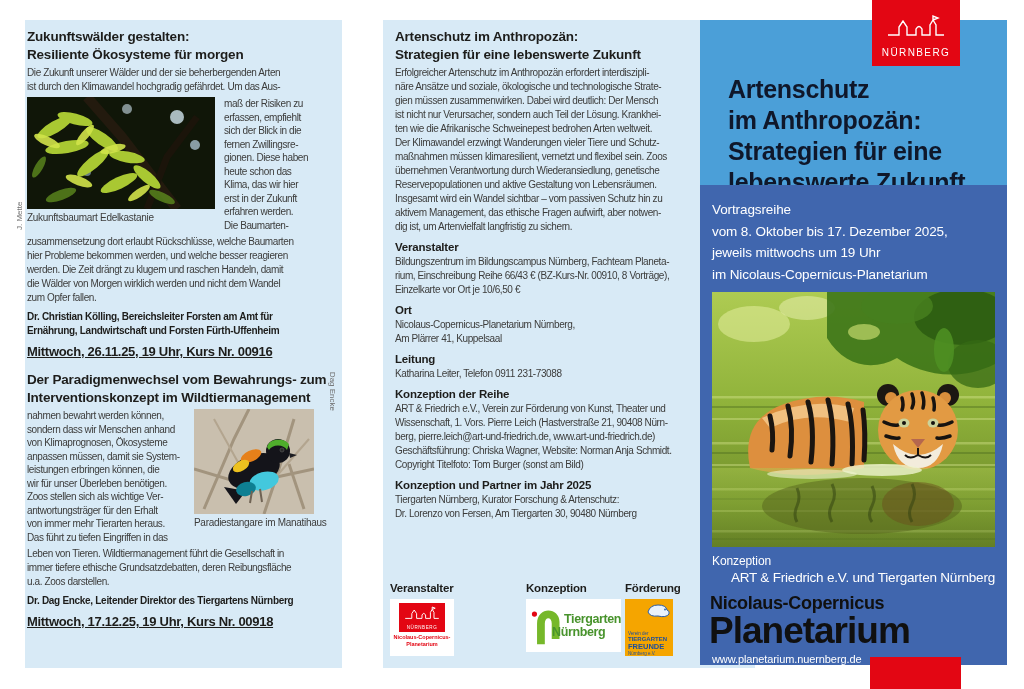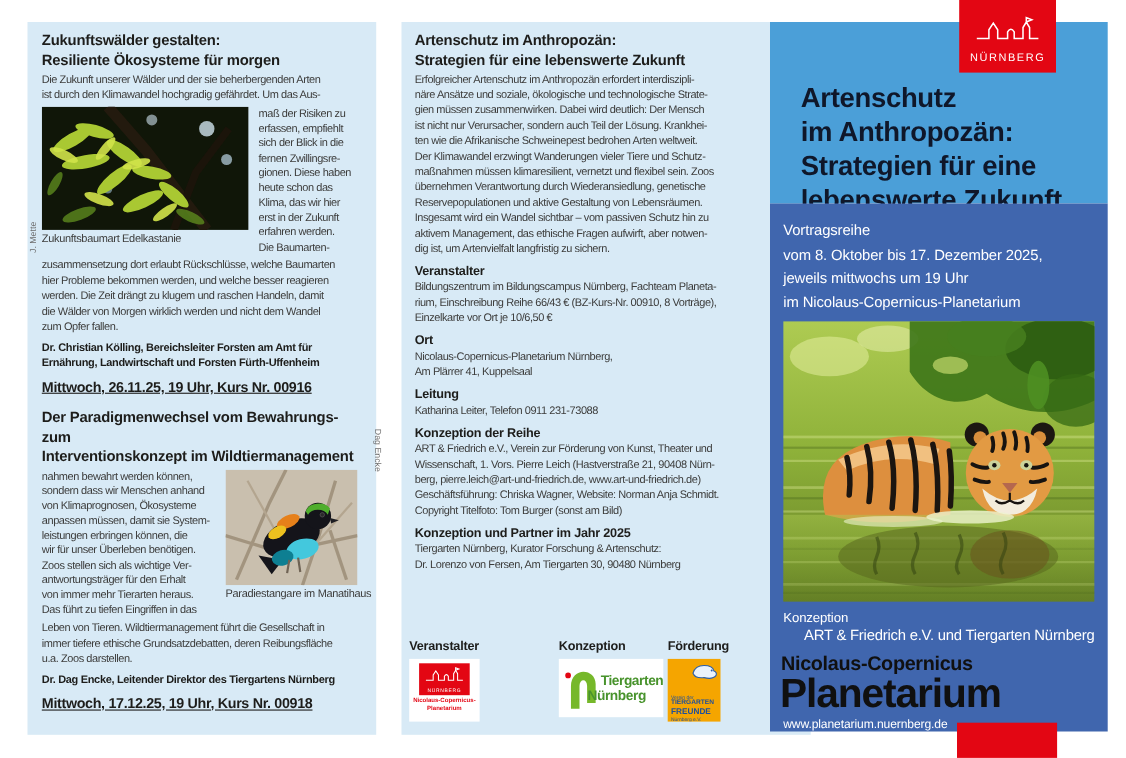--- a/index.html
+++ b/index.html
@@ -1,22 +1,22 @@
 <!DOCTYPE html>
 <html><head>
 <meta charset="utf-8">
 <style>
   html,body{margin:0;padding:0;background:#ffffff;}
   .page{position:relative;width:1024px;height:689px;background:#ffffff;
         font-family:"Liberation Sans",sans-serif;overflow:hidden;}
 
   
   .panel{position:absolute;top:20px;background:#d8eaf6;box-sizing:border-box;}
-  .panel.left{left:25px;width:317px;height:648px;padding:8px 13px;}
-  .panel.middle{left:365px;width:372px;height:648px;padding:8px 4px 8px 12px;}
+  .panel.left{left:25px;width:317px;height:648px;padding:8px 2px;}
+  .panel.middle{left:383px;width:372px;height:648px;padding:8px 4px 8px 12px;}
 
   .art-title{font-size:13.5px;line-height:17.5px;font-weight:bold;color:#1d1d1b;
              margin:0 0 3px;white-space:pre-line;letter-spacing:-0.2px;}
   .body{font-size:10px;line-height:14px;color:#3c3c3b;margin:0 0 3px;
         white-space:pre-line;letter-spacing:-0.4px;}
   .narrow{white-space:pre;line-height:13.5px;margin:0;}
   .caption{font-size:10px;color:#3c3c3b;letter-spacing:-0.3px;margin:3px 0 0;}
   .speaker{font-size:10px;line-height:14px;font-weight:bold;color:#1d1d1b;
            margin:5px 0 0;white-space:pre-line;letter-spacing:-0.3px;}
   .date{font-size:13px;font-weight:bold;color:#1d1d1b;margin:6px 0 0;letter-spacing:-0.3px;text-decoration:underline;}

